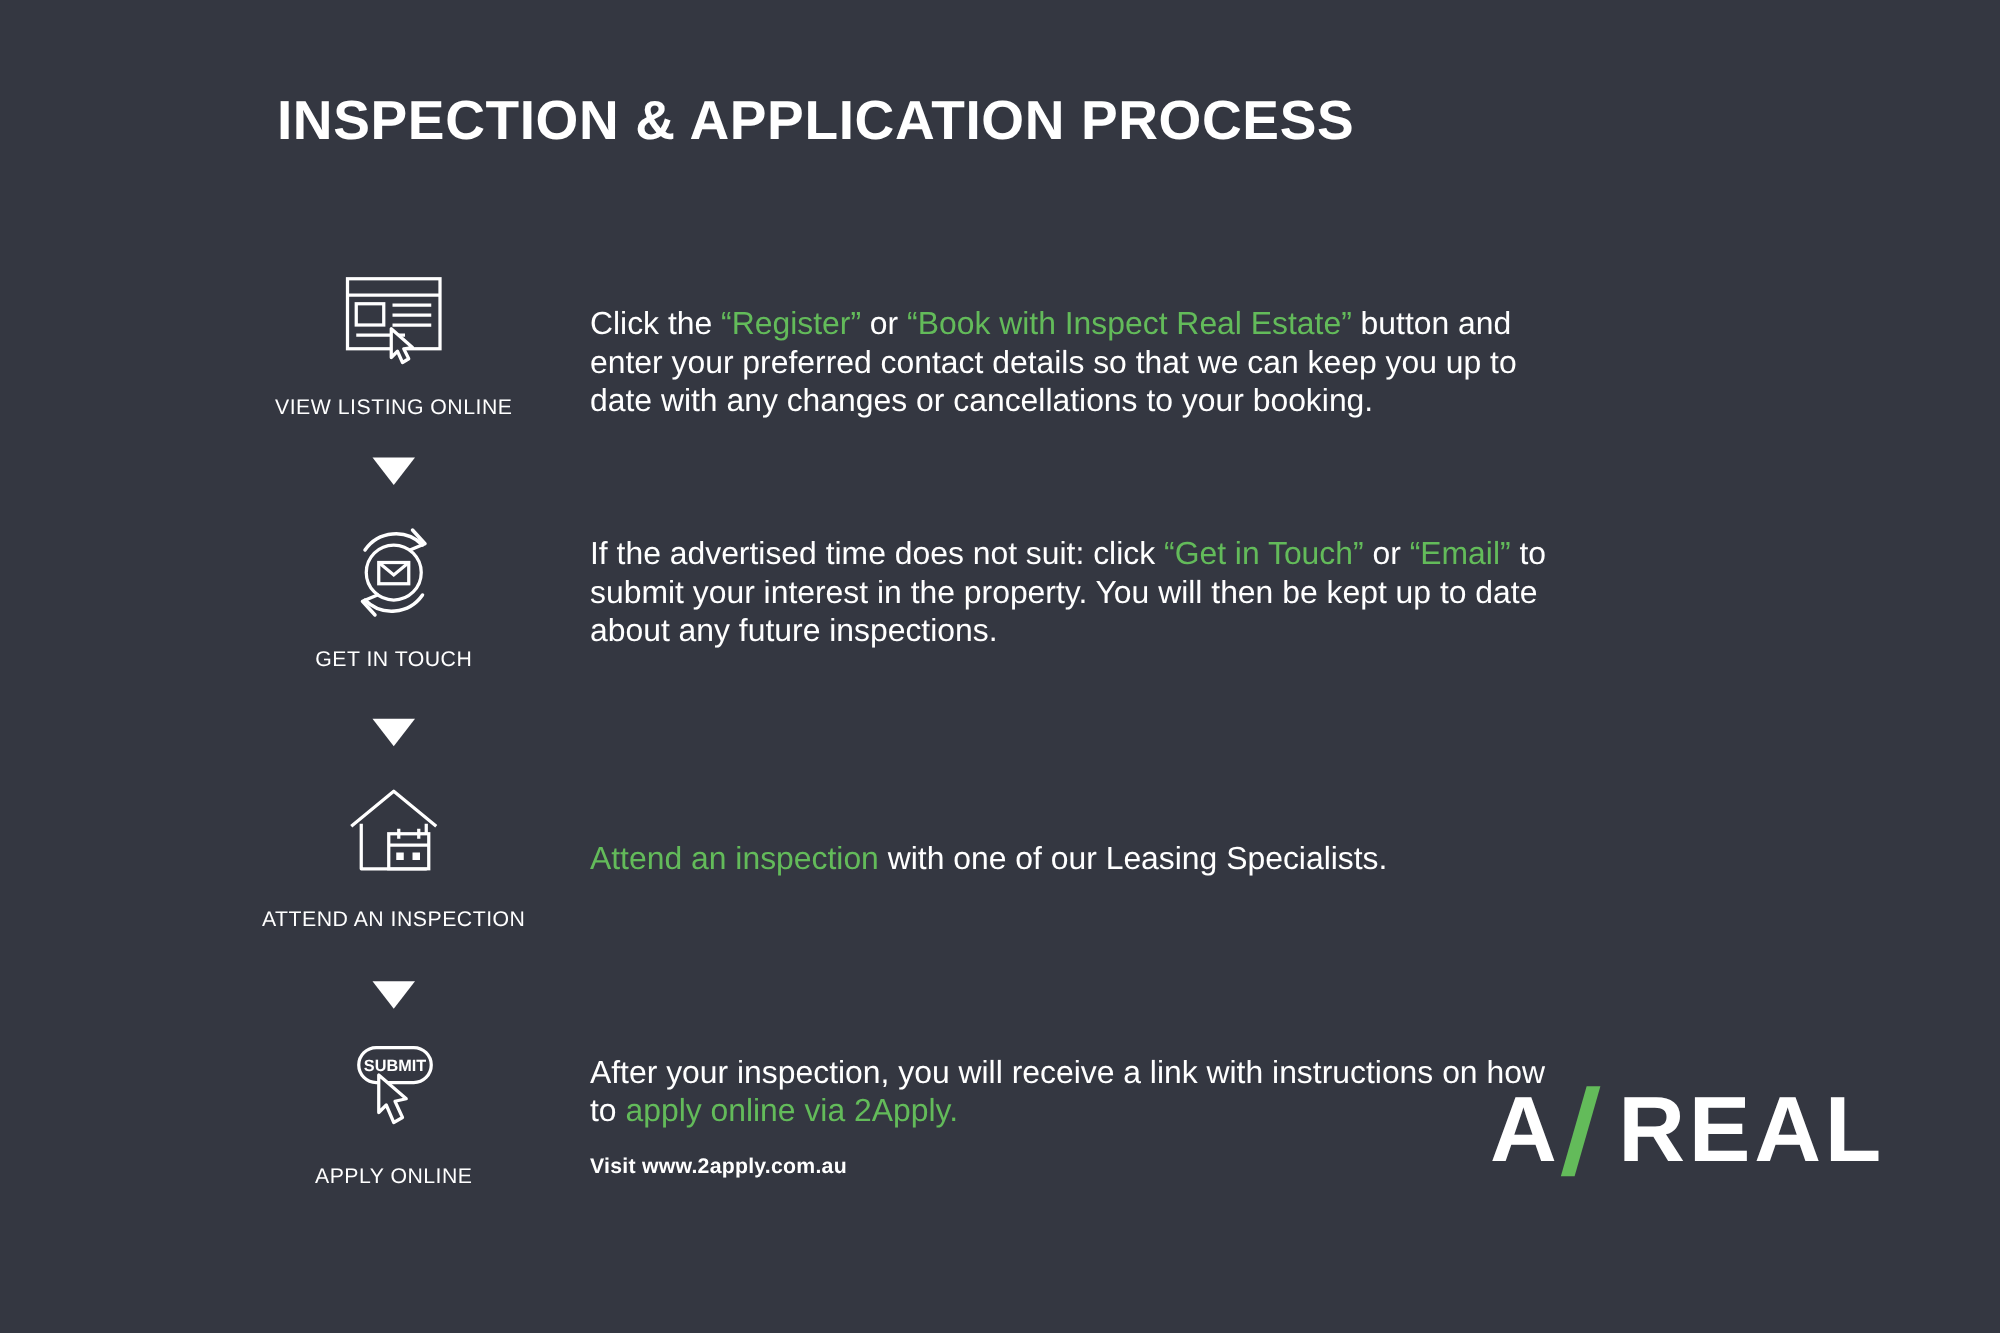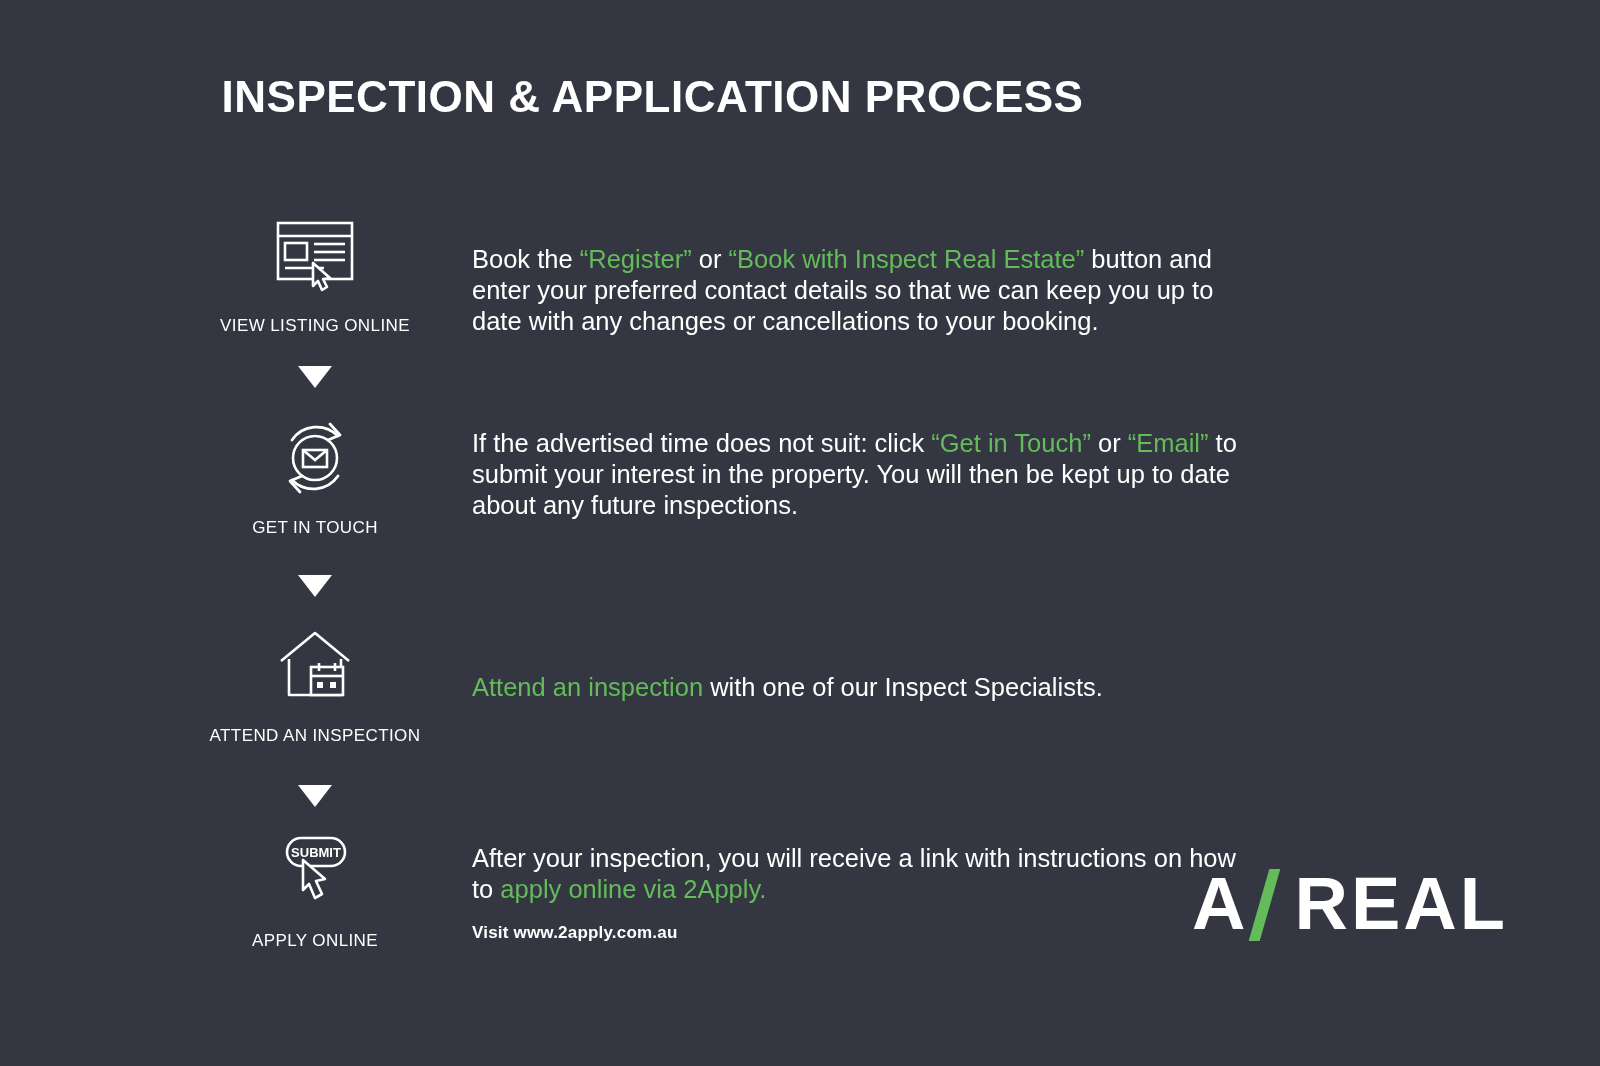--- a/index.html
+++ b/index.html
@@ -139,21 +139,21 @@
           <line x1="42" y1="27" x2="73" y2="27" stroke="#ffffff" stroke-width="2.6"></line>
           <line x1="42" y1="35" x2="73" y2="35" stroke="#ffffff" stroke-width="2.6"></line>
           <line x1="42" y1="43" x2="73" y2="43" stroke="#ffffff" stroke-width="2.6"></line>
           <line x1="13" y1="51" x2="52" y2="51" stroke="#ffffff" stroke-width="2.6"></line>
           <path d="M41 46 L41 69 L46 64 L50 73 L55 70 L51 62 L58 61 Z" fill="#343741" stroke="#ffffff" stroke-width="2.6" stroke-linejoin="round"></path>
         </svg>
       </div>
       <div class="step-label">VIEW LISTING ONLINE</div>
     </div>
     <div class="step-text" style="top:34px;">
-      <span class="hl-off">Book the </span><span class="hl">“Register”</span><span> or </span><span class="hl">“Book with Inspect Real Estate”</span><span> button and enter your preferred contact details so that we can keep you up to date with any changes or cancellations to your booking.</span>
+      <span class="hl-off">Click the </span><span class="hl">“Register”</span><span> or </span><span class="hl">“Book with Inspect Real Estate”</span><span> button and enter your preferred contact details so that we can keep you up to date with any changes or cancellations to your booking.</span>
     </div>
   </div>
 
   <div class="arrow" style="top:156px;"><span></span></div>
 
   <div class="step" style="top:202px;">
     <div class="step-left">
       <div class="icon-box">
         <svg width="86" height="80" viewBox="0 0 86 80">
           <circle cx="43" cy="40" r="22" fill="none" stroke="#ffffff" stroke-width="2.6"></circle>
@@ -184,21 +184,21 @@
           <line x1="42" y1="51" x2="74" y2="51" stroke="#ffffff" stroke-width="2.6"></line>
           <line x1="50" y1="38" x2="50" y2="46" stroke="#ffffff" stroke-width="2.6"></line>
           <line x1="66" y1="38" x2="66" y2="46" stroke="#ffffff" stroke-width="2.6"></line>
           <rect x="48" y="57" width="6" height="6" fill="#ffffff"></rect>
           <rect x="61" y="57" width="6" height="6" fill="#ffffff"></rect>
         </svg>
       </div>
       <div class="step-label">ATTEND AN INSPECTION</div>
     </div>
     <div class="step-text" style="top:52px;">
-      <span class="hl">Attend an inspection</span><span> with one of our Inspect Specialists.</span>
+      <span class="hl">Attend an inspection</span><span> with one of our Leasing Specialists.</span>
     </div>
   </div>
 
   <div class="arrow" style="top:575px;"><span></span></div>
 
   <div class="step" style="top:615px;">
     <div class="step-left">
       <div class="icon-box">
         <svg width="92" height="86" viewBox="0 0 92 86">
           <rect x="18" y="10" width="58" height="28" rx="14" fill="none" stroke="#ffffff" stroke-width="2.6"></rect>

